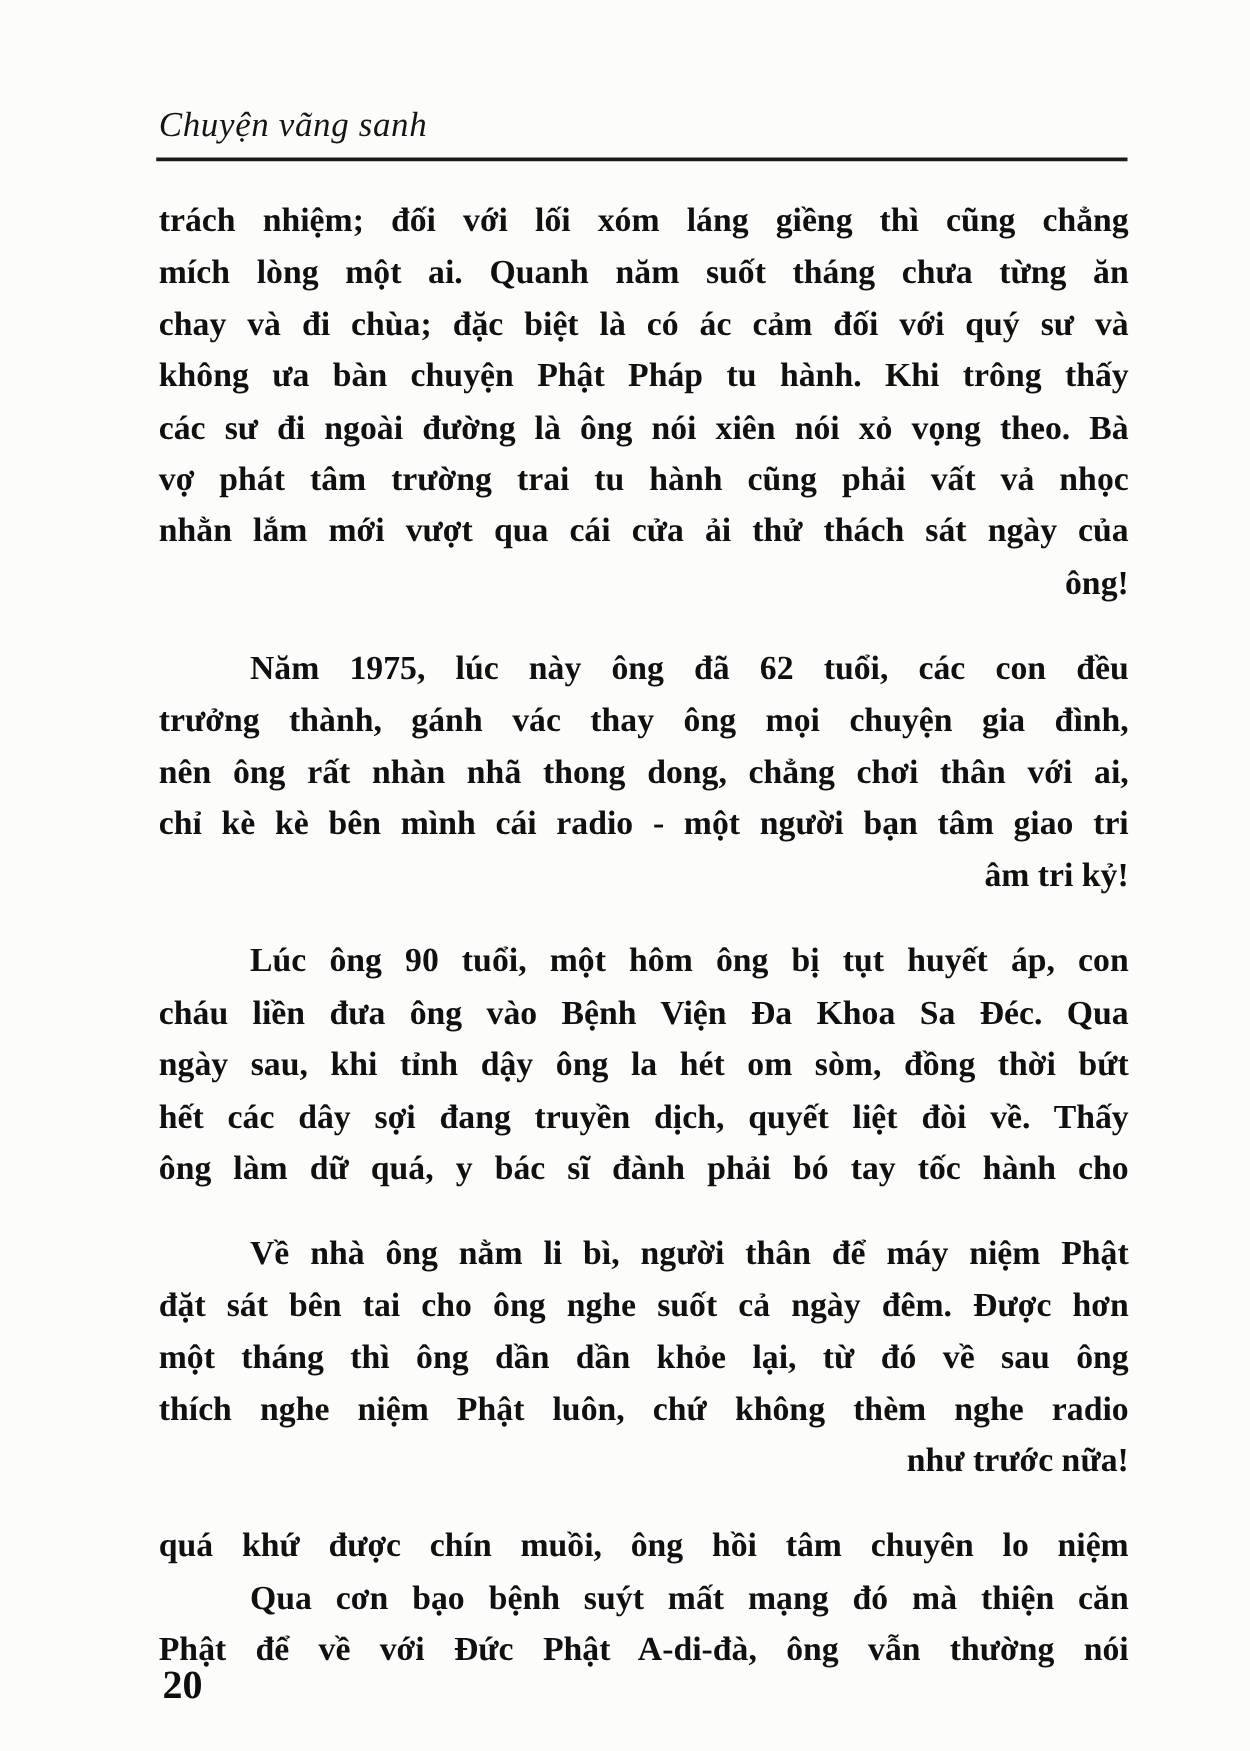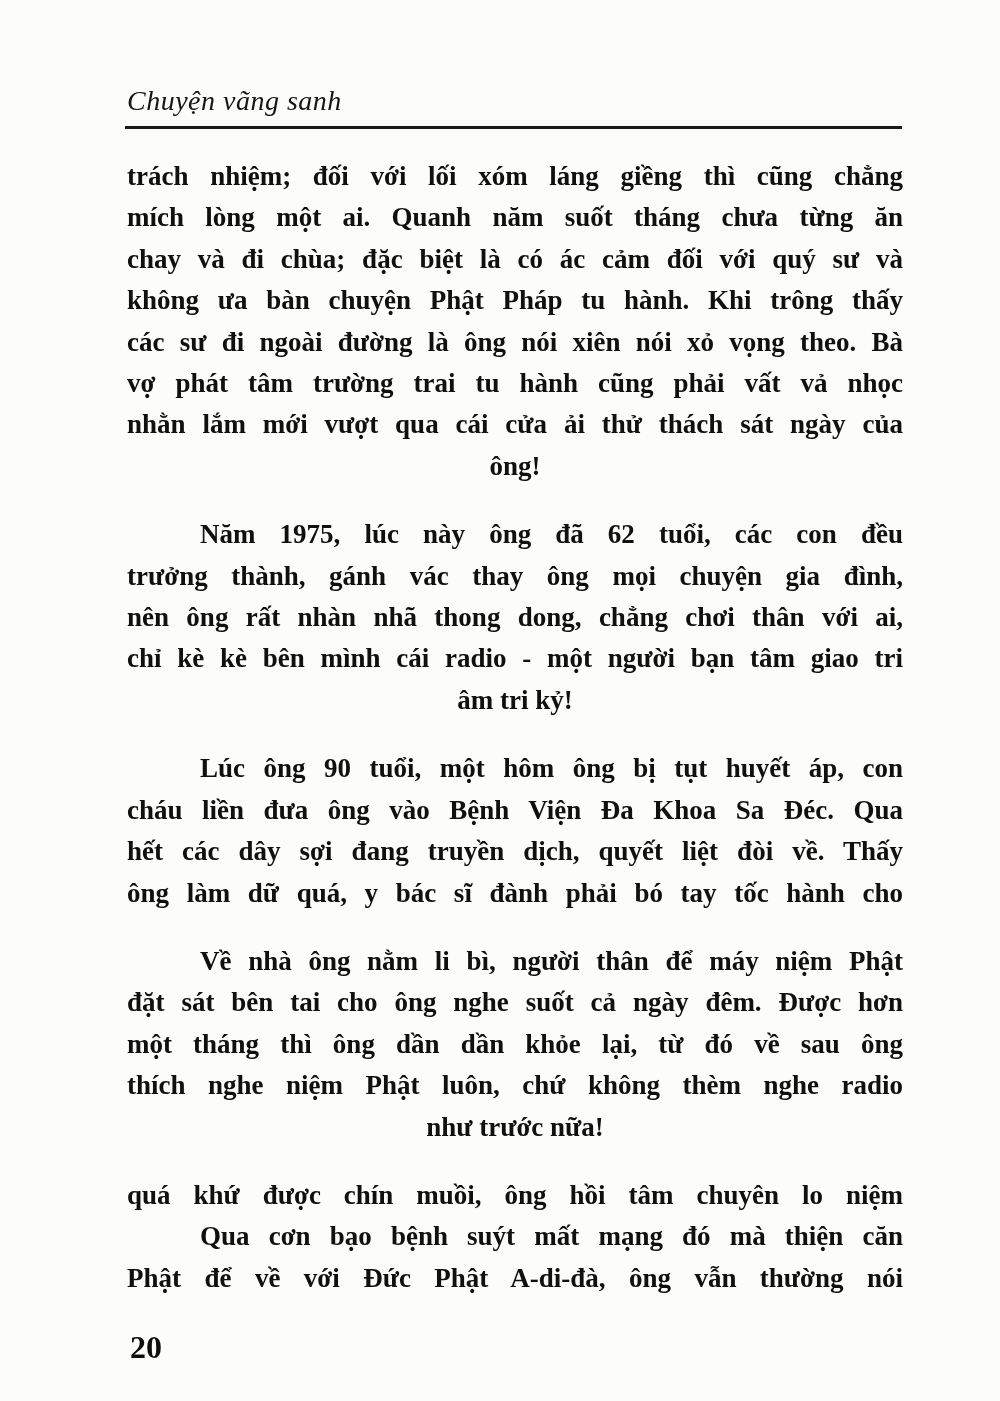--- a/index.html
+++ b/index.html
@@ -44,21 +44,21 @@
     top: 156px;
     width: 776px;
     font-size: 27px;
     font-weight: 600;
     color: #101010;
   }
   .paragraph { margin: 0; }
   .paragraph.spaced { margin-top: 27px; }
   .line {
     line-height: 41.4px;
-    text-align: center;
+    text-align: right;
     white-space: normal;
   }
   .line.fill {
     text-align: justify;
     text-align-last: justify;
   }
   .line.indent {
     padding-left: 73px;
   }
   .page-number {
@@ -91,20 +91,21 @@
       <div class="paragraph spaced">
         <div class="line fill indent">Năm 1975, lúc này ông đã 62 tuổi, các con đều</div>
         <div class="line fill">trưởng thành, gánh vác thay ông mọi chuyện gia đình,</div>
         <div class="line fill">nên ông rất nhàn nhã thong dong, chẳng chơi thân với ai,</div>
         <div class="line fill">chỉ kè kè bên mình cái radio - một người bạn tâm giao tri</div>
         <div class="line">âm tri kỷ!</div>
       </div>
       <div class="paragraph spaced">
         <div class="line fill indent">Lúc ông 90 tuổi, một hôm ông bị tụt huyết áp, con</div>
         <div class="line fill">cháu liền đưa ông vào Bệnh Viện Đa Khoa Sa Đéc. Qua</div>
+        <div class="line fill">ngày sau, khi tỉnh dậy ông la hét om sòm, đồng thời bứt</div>
         <div class="line fill">hết các dây sợi đang truyền dịch, quyết liệt đòi về. Thấy</div>
         <div class="line fill">ông làm dữ quá, y bác sĩ đành phải bó tay tốc hành cho</div>
       </div>
       <div class="paragraph spaced">
         <div class="line fill indent">Về nhà ông nằm li bì, người thân để máy niệm Phật</div>
         <div class="line fill">đặt sát bên tai cho ông nghe suốt cả ngày đêm. Được hơn</div>
         <div class="line fill">một tháng thì ông dần dần khỏe lại, từ đó về sau ông</div>
         <div class="line fill">thích nghe niệm Phật luôn, chứ không thèm nghe radio</div>
         <div class="line">như trước nữa!</div>
       </div>

